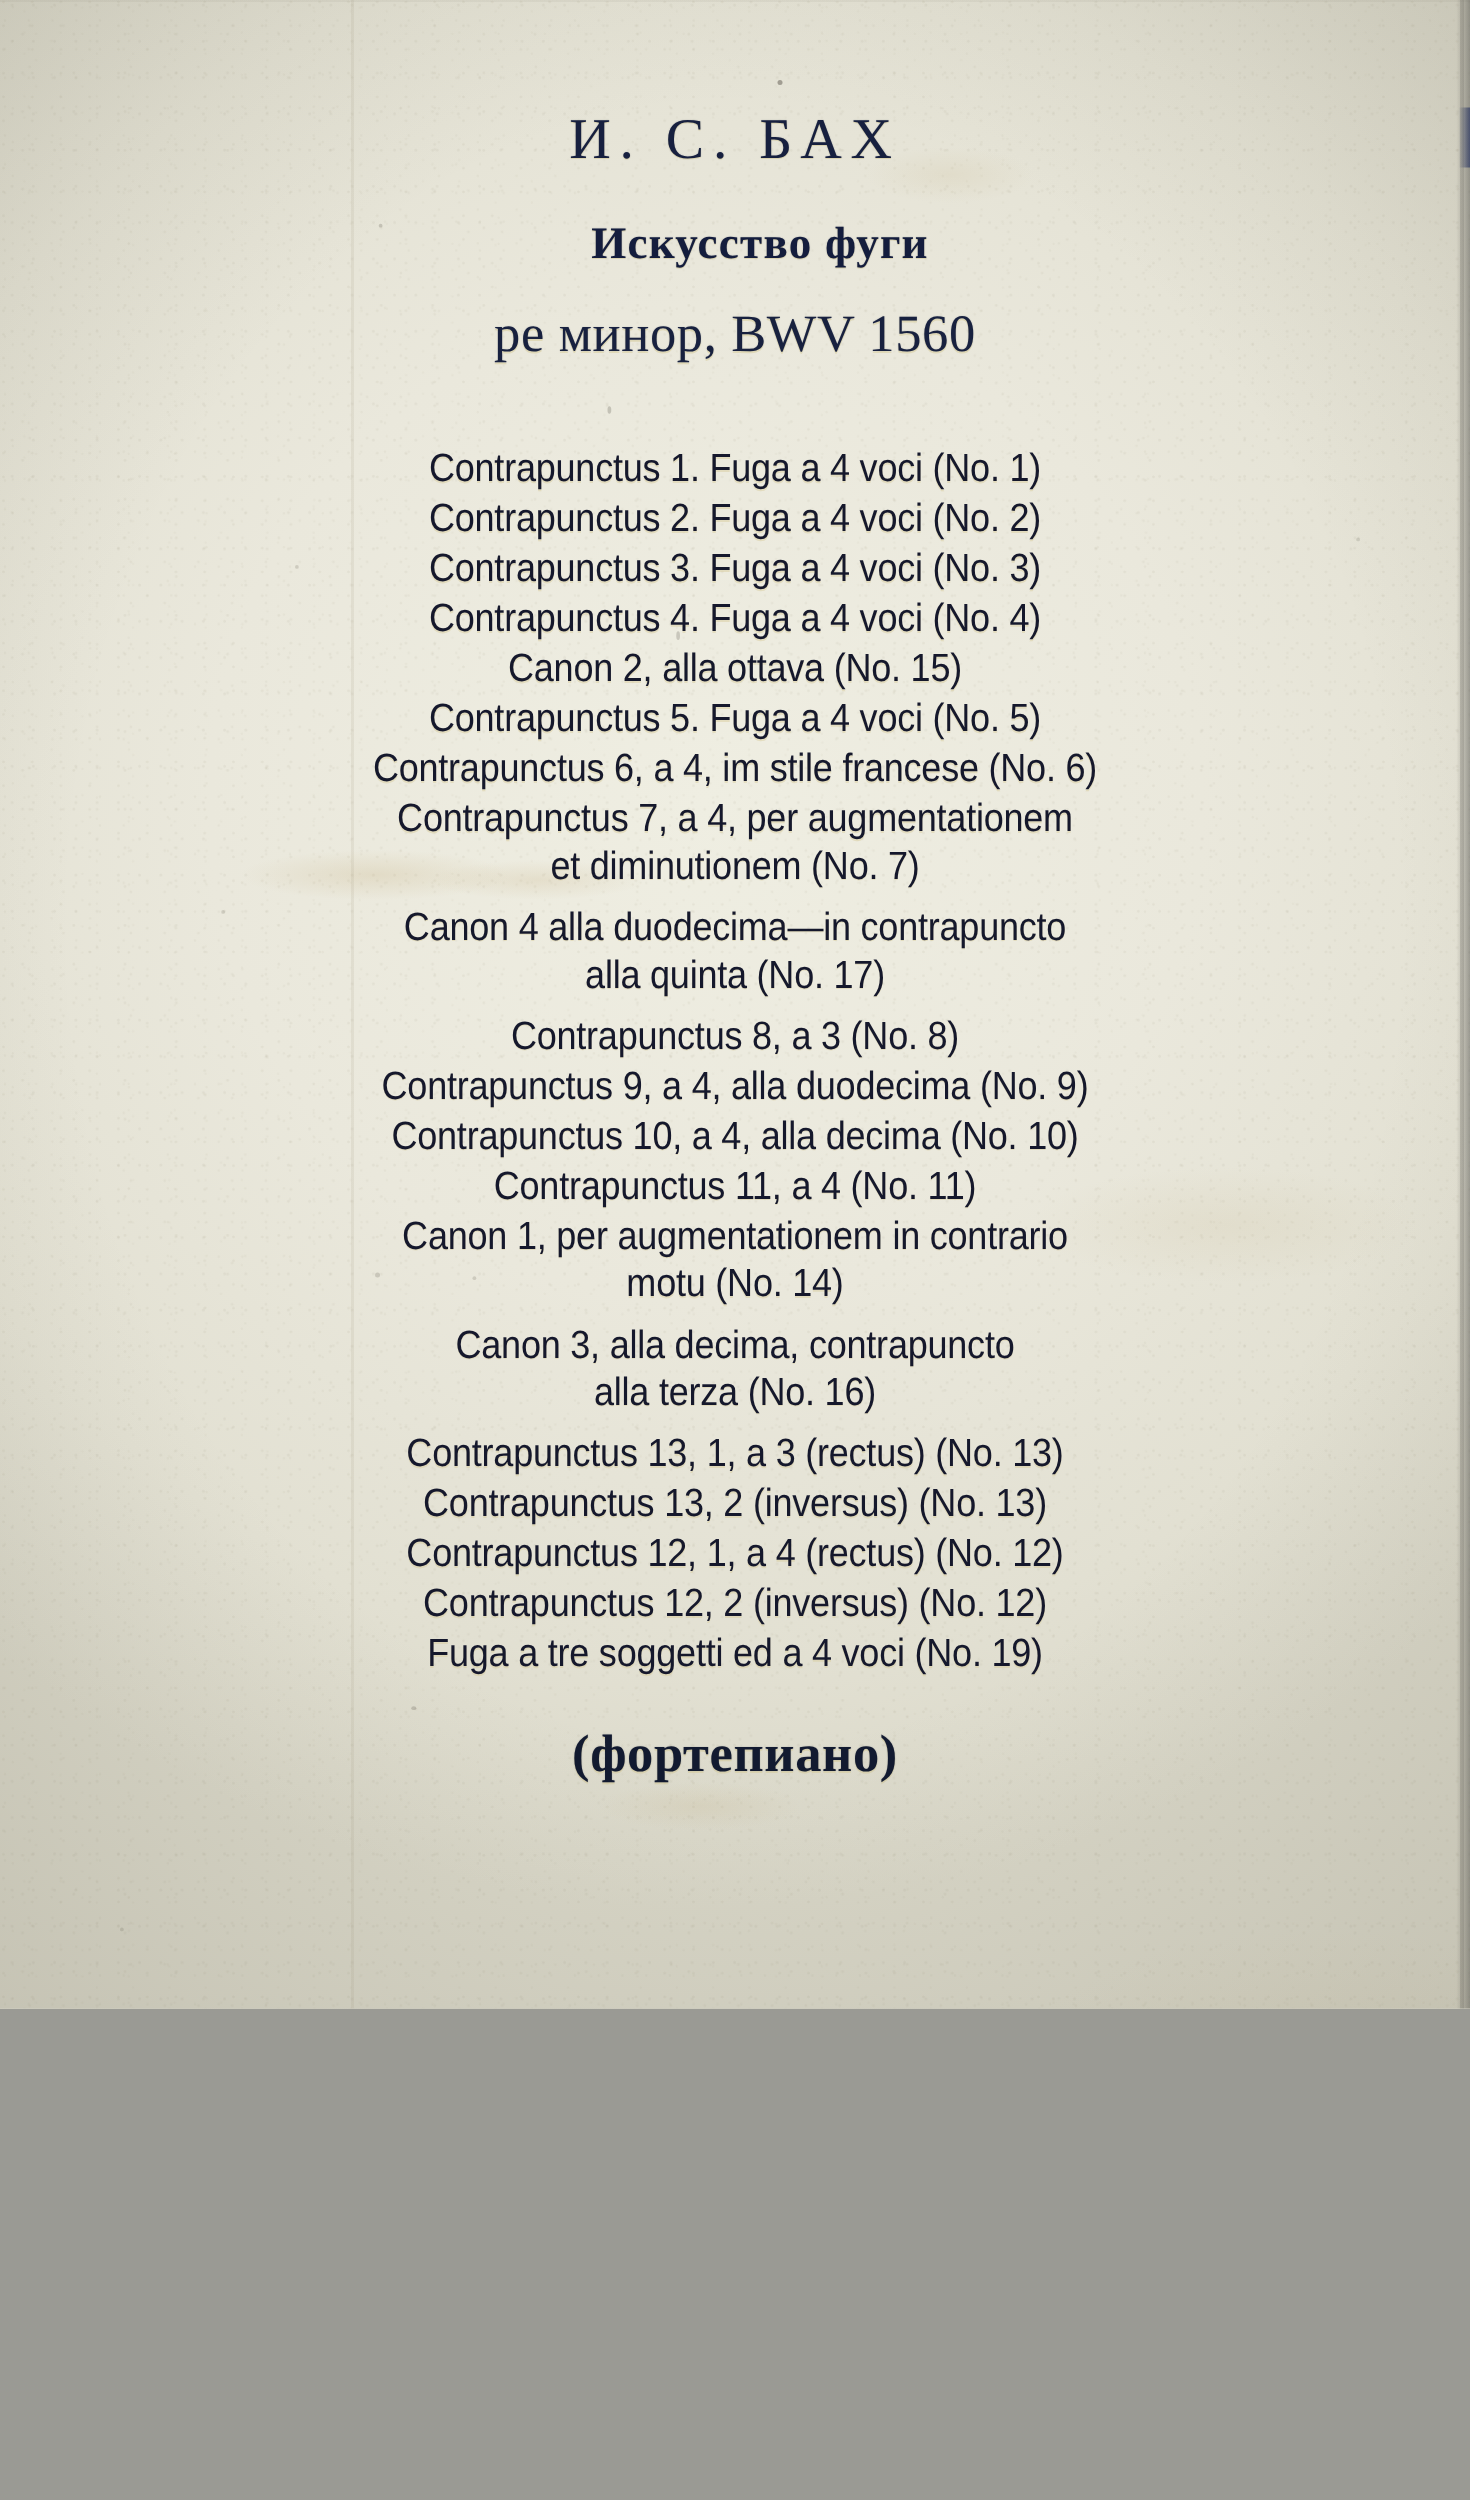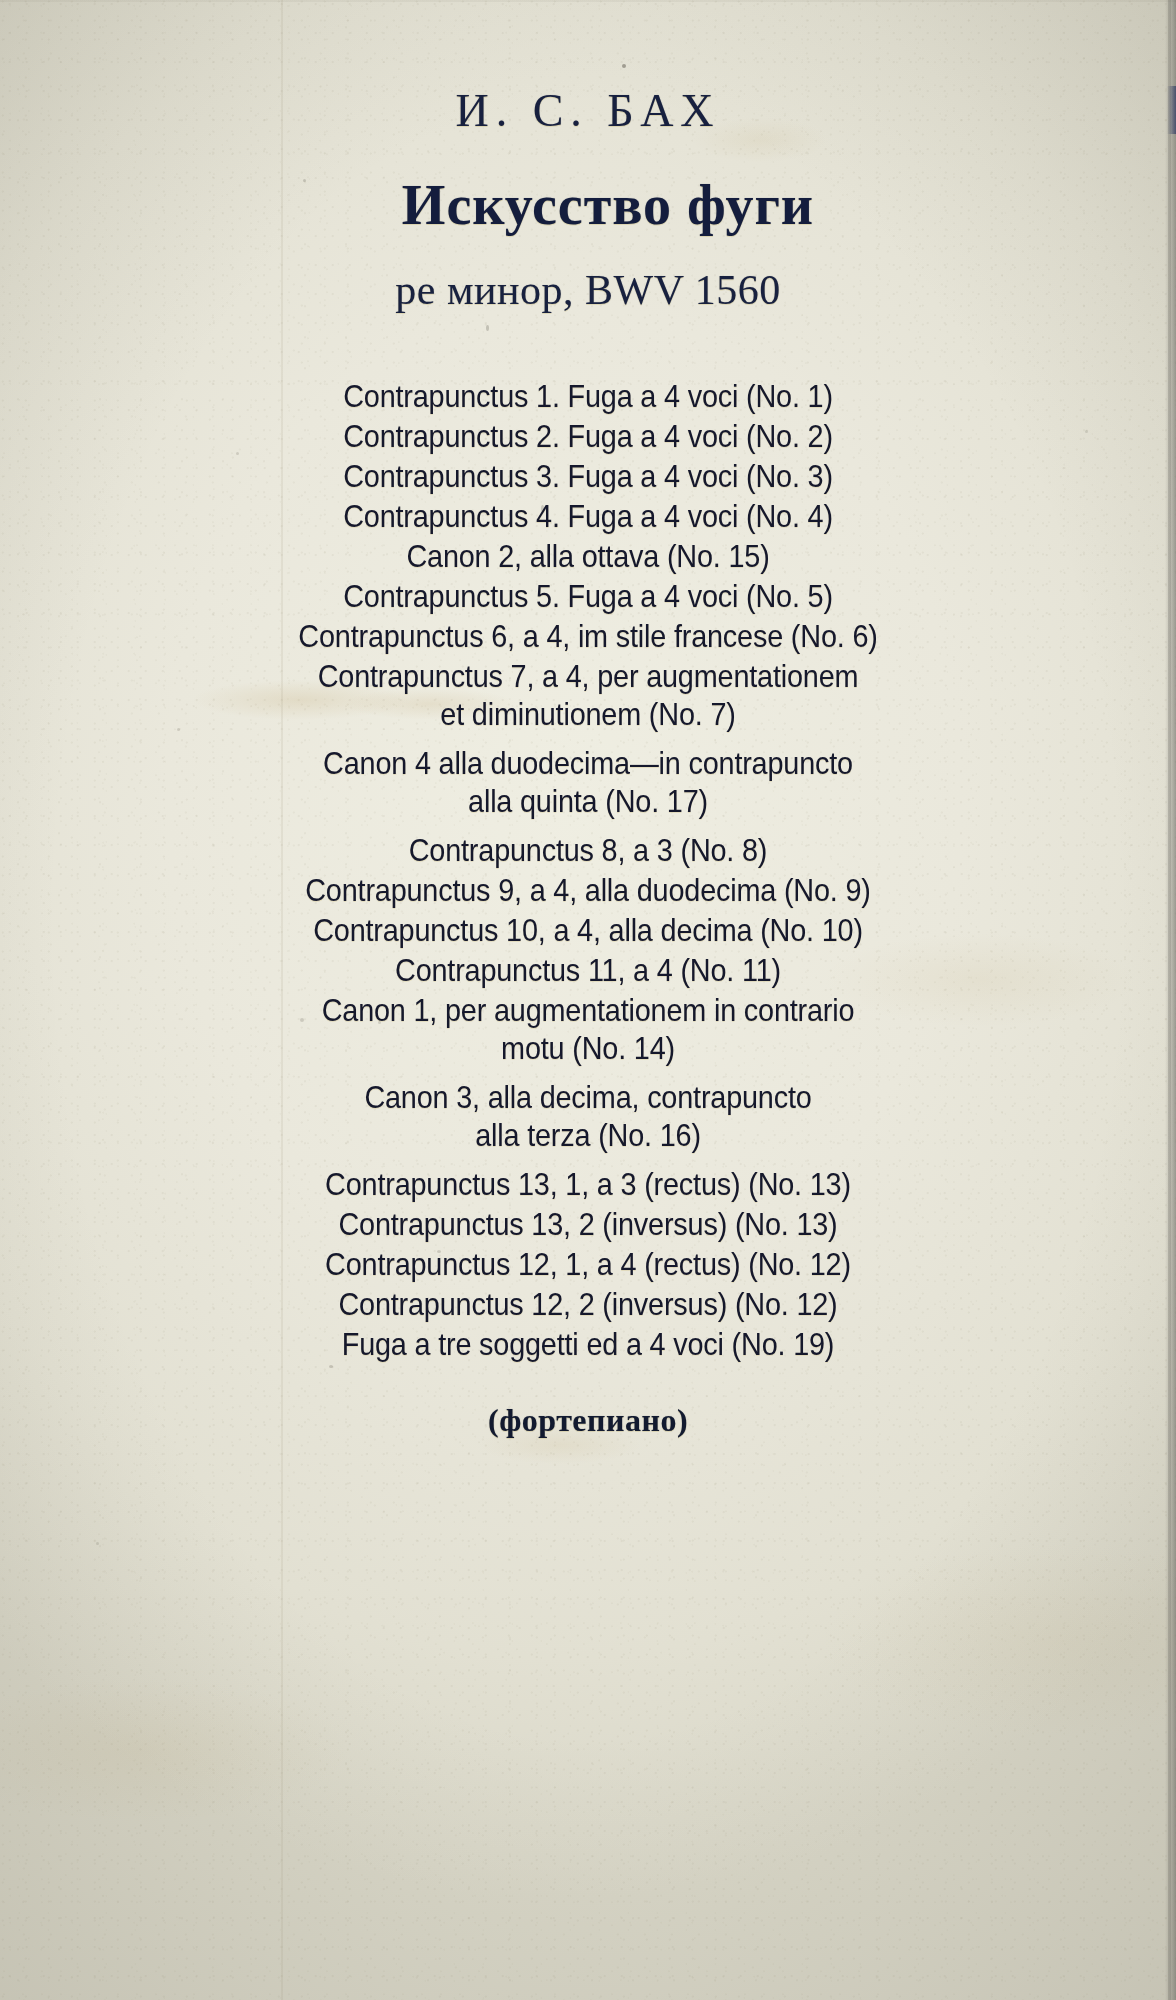--- a/index.html
+++ b/index.html
@@ -8,21 +8,21 @@
     background: #9a9a94;
   }
   body {
     font-family: "Liberation Sans", sans-serif;
   }
 
   
   #sleeve {
     position: relative;
     width: 1176px;
-    height: 2000px;
+    height: 1607px;
     overflow: hidden;
     background: #e8e6d9;
     background-image:
       radial-gradient(ellipse 75% 55% at 48% 40%, #efeee2 0%, #eae8dc 45%, #e2e0d2 78%, #d8d6c7 100%),
       linear-gradient(103deg, rgba(255,255,255,0.22) 0%, rgba(255,255,255,0) 38%),
       linear-gradient(188deg, rgba(205,198,175,0.20) 0%, rgba(205,198,175,0) 30%);
     box-sizing: border-box;
   }
 
   
@@ -111,21 +111,21 @@
     font-weight: 400;
     letter-spacing: 7px;
     color: #17203f;
     text-shadow: 0 1px 0 rgba(216,204,150,0.55), 0 0 1px rgba(23,32,63,0.35);
   }
 
   .work-title {
     margin: 0;
     padding-top: 36px;
     font-family: "Liberation Serif", serif;
-    font-size: 56px;
+    font-size: 36px;
     font-weight: 700;
     letter-spacing: 1px;
     color: #141d3d;
     text-shadow: 0 1px 0 rgba(216,204,150,0.55), 0 0 1px rgba(20,29,61,0.35);
     padding-left: 40px;
   }
 
   .work-key {
     margin: 0;
     padding-top: 29px;
@@ -171,21 +171,21 @@
     font-weight: 700;
     letter-spacing: 5px;
     color: #11192f;
     text-shadow: 0 1px 0 rgba(214,202,150,0.5), 0 0 1px rgba(17,25,47,0.35);
   }
 
   .instrument {
     margin: 0;
     padding-top: 22px;
     font-family: "Liberation Serif", serif;
-    font-size: 32px;
+    font-size: 42px;
     font-weight: 700;
     letter-spacing: 0.5px;
     color: #121a30;
     text-shadow: 0 1px 0 rgba(214,202,150,0.5), 0 0 1px rgba(18,26,48,0.35);
   }
 
   
   .speck {
     position: absolute;
     z-index: 4;

